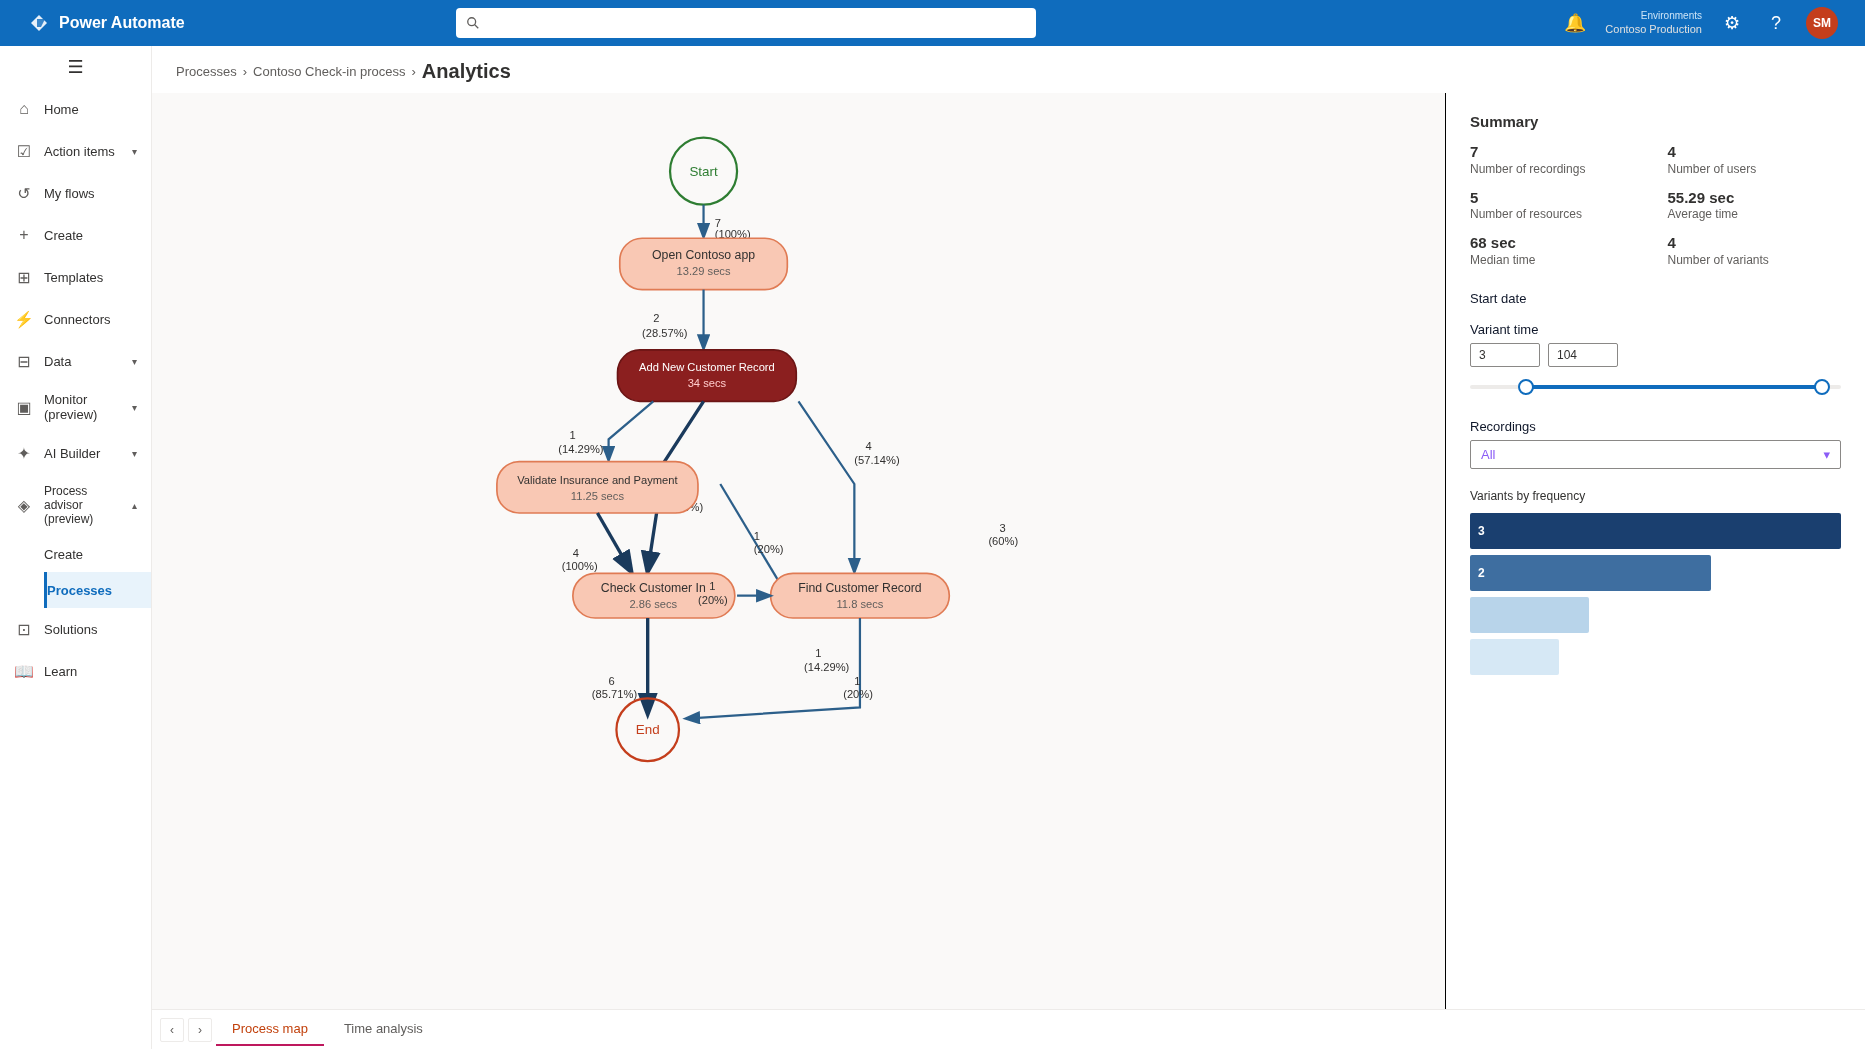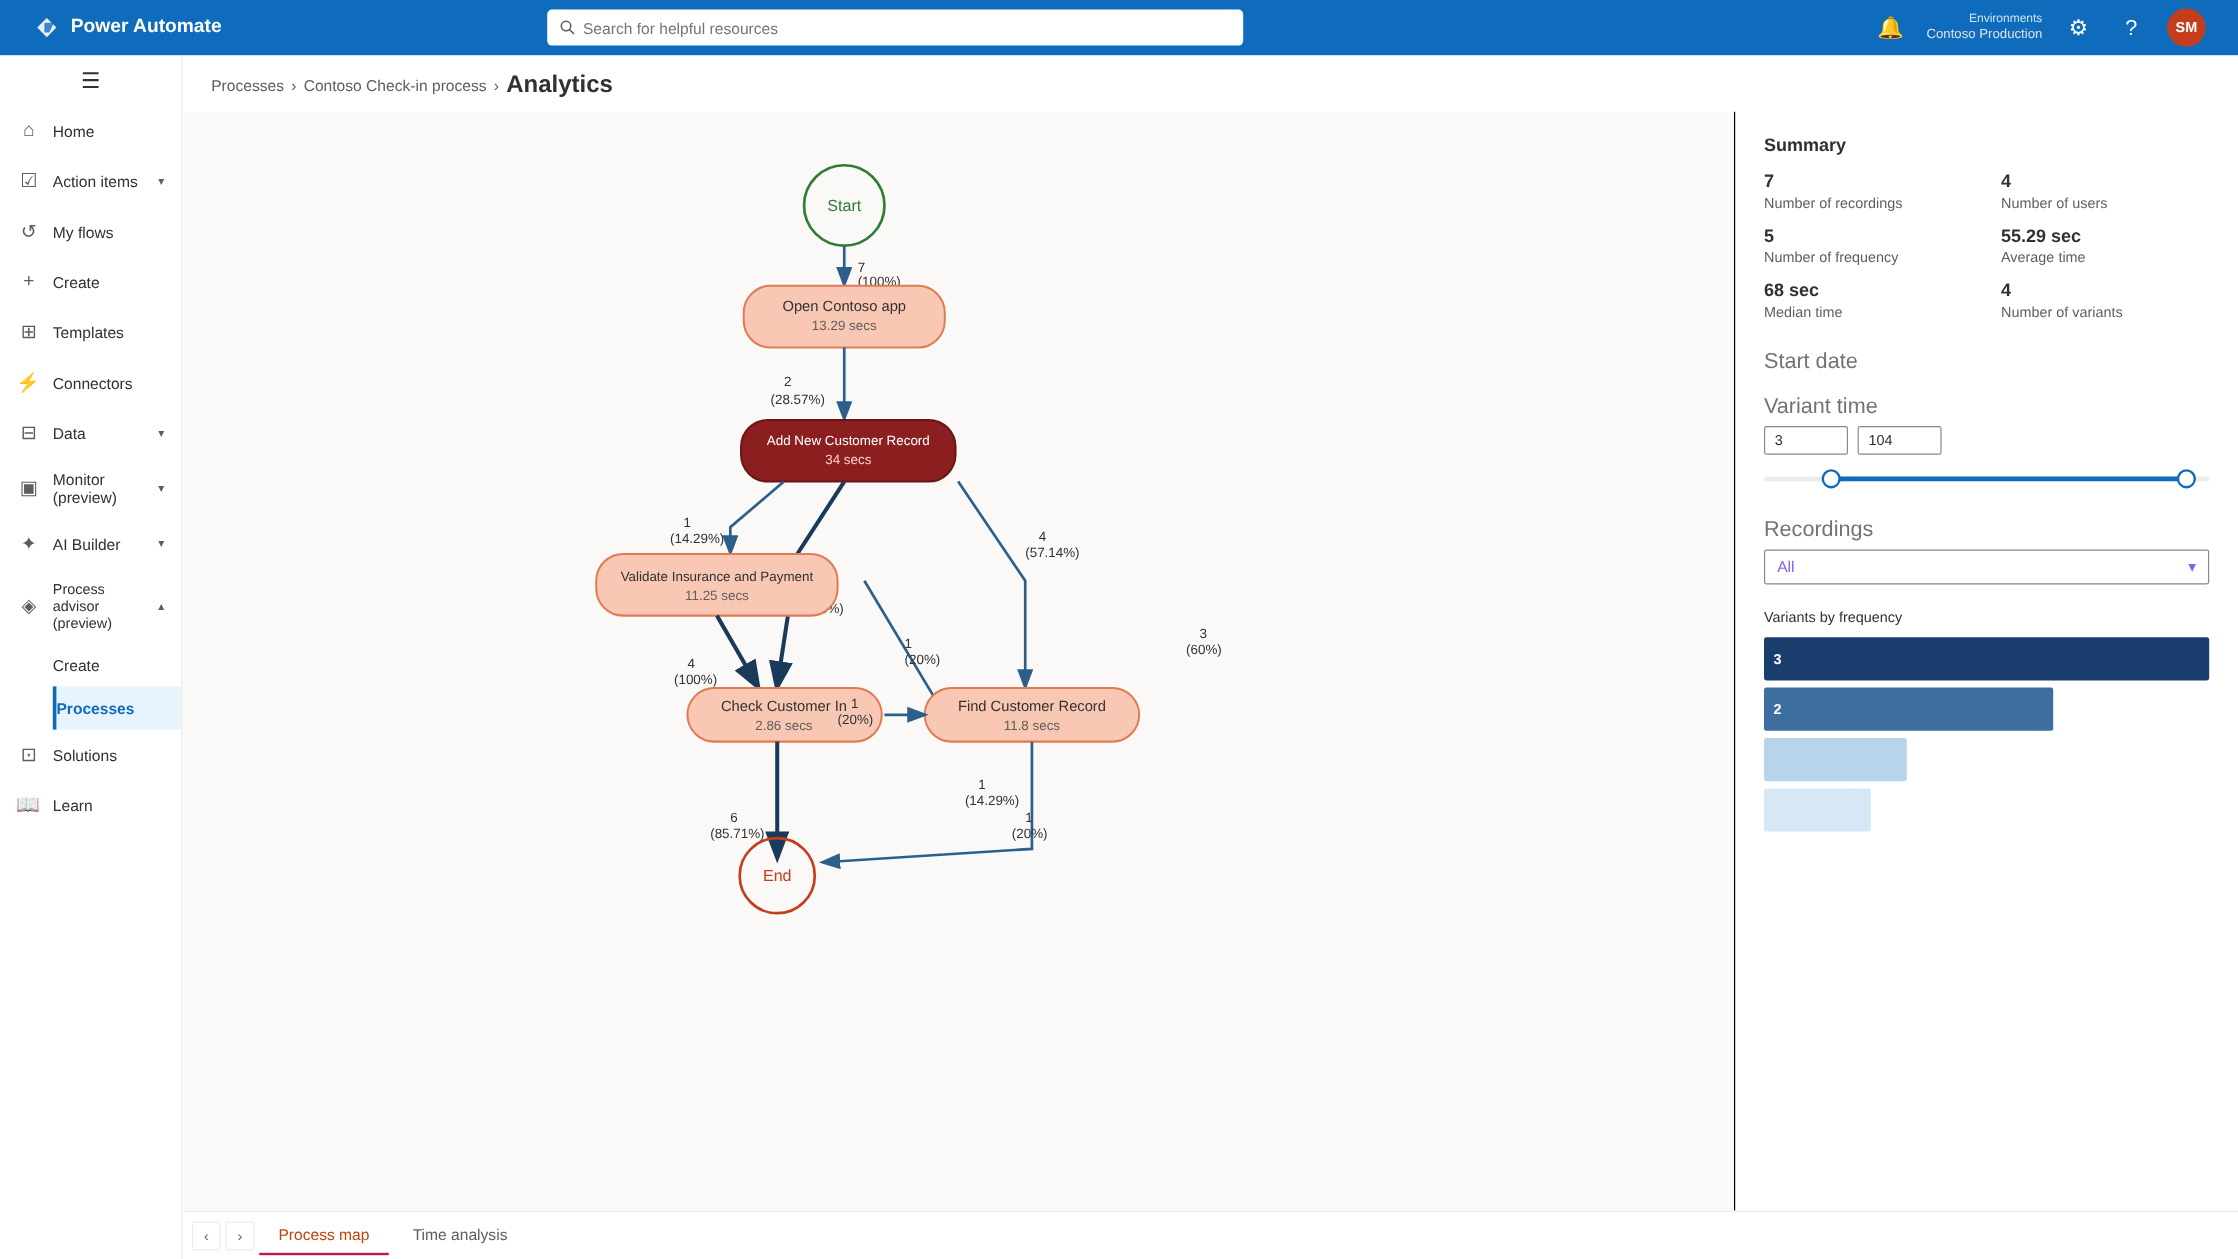--- a/index.html
+++ b/index.html
@@ -78,21 +78,21 @@
     }
 
     
     .summary-title { font-size: 15px; font-weight: 600; color: #323130; margin-bottom: 12px; }
     .summary-grid { display: grid; grid-template-columns: 1fr 1fr; gap: 4px 24px; margin-bottom: 16px; }
     .summary-item-value { font-size: 15px; font-weight: 600; color: #323130; line-height: 1.3; }
     .summary-item-label { font-size: 12px; color: #605e5c; margin-bottom: 8px; }
 
     
     .date-range-section { margin-bottom: 16px; }
-    .section-label { font-size: 18px; color: #737373; font-weight: 500; margin-bottom: 6px; }
+    .section-label { font-size: 13px; color: #0f172a; font-weight: 500; margin-bottom: 6px; }
     .date-inputs { display: flex; gap: 8px; align-items: center; }
     .date-input {
       border: 1px solid #8a8886; border-radius: 2px;
       padding: 4px 8px; font-size: 12px; color: #323130;
       background: #fff; width: 110px;
     }
 
     
     .variant-time-section { margin-bottom: 20px; }
     .variant-inputs { display: flex; gap: 8px; margin-bottom: 8px; }
@@ -146,21 +146,20 @@
       <path d="M4 12 L12 4 L20 12 L12 20 Z" fill="#fff" opacity="0.9"></path>
       <path d="M10 8 L18 8 L14 16 L10 16 Z" fill="#0f6cbd" opacity="0.8"></path>
     </svg>
     <span>Power Automate</span>
   </div>
   <div class="topbar-search">
     <svg width="14" height="14" viewBox="0 0 16 16" fill="#605e5c">
       <circle cx="6.5" cy="6.5" r="4.5" stroke="#605e5c" stroke-width="1.5" fill="none"></circle>
       <line x1="10" y1="10" x2="14" y2="14" stroke="#605e5c" stroke-width="1.5"></line>
     </svg>
-    <input type="text" placeholder="Search for helpful resources" style="">
   </div>
   <div class="topbar-right">
     <div class="topbar-icon">🔔</div>
     <div class="env-info">
       <span style="font-size:10px;color:#cce4f7">Environments</span>
       <span>Contoso Production</span>
     </div>
     <div class="topbar-icon">⚙</div>
     <div class="topbar-icon">?</div>
     <div class="avatar">SM</div>
@@ -338,21 +337,21 @@
         <div>
           <div class="summary-item-value">7</div>
           <div class="summary-item-label">Number of recordings</div>
         </div>
         <div>
           <div class="summary-item-value">4</div>
           <div class="summary-item-label">Number of users</div>
         </div>
         <div>
           <div class="summary-item-value">5</div>
-          <div class="summary-item-label">Number of frequency</div>
+          <div class="summary-item-label">Number of resources</div>
         </div>
         <div>
           <div class="summary-item-value">55.29 sec</div>
           <div class="summary-item-label">Average time</div>
         </div>
         <div>
           <div class="summary-item-value">68 sec</div>
           <div class="summary-item-label">Median time</div>
         </div>
         <div>

